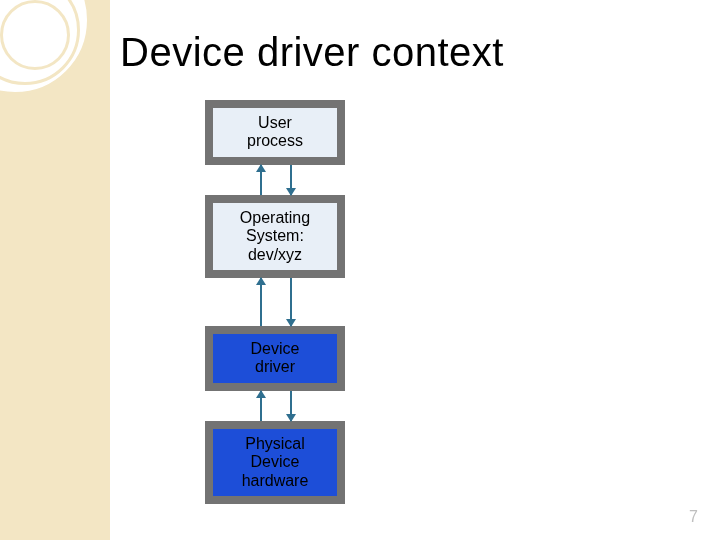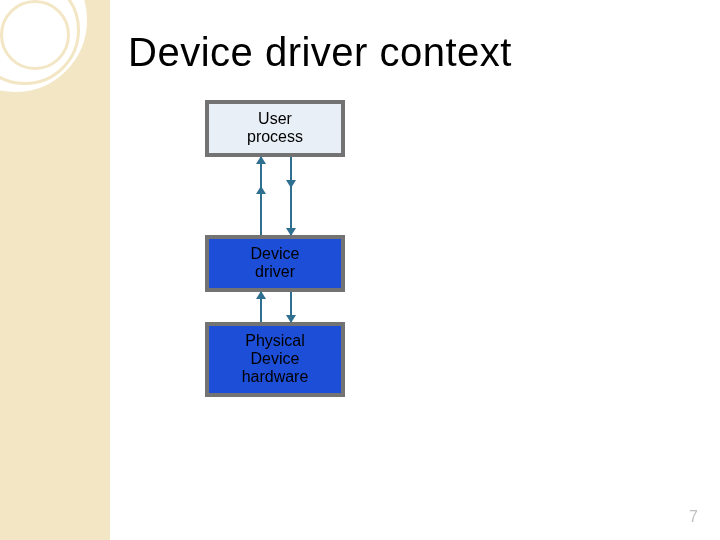--- a/index.html
+++ b/index.html
@@ -42,38 +42,38 @@
   }
   .c3 {
     width: 70px; height: 70px;
     left: 0px; top: 0px;
     border: 3px solid #f3e6c4;
     background: #ffffff;
   }
 
   .title {
     position: absolute;
-    left: 128px;
+    left: 120px;
     top: 30px;
     font-size: 40px;
     color: #000;
     letter-spacing: 0.5px;
   }
 
   .diagram {
     position: absolute;
     left: 205px;   
     top: 100px;
     width: 190px;
   }
 
   .box {
     box-sizing: border-box;
     width: 140px;
-    border: 4px solid #737373;
+    border: 8px solid #737373;
     text-align: center;
     font-size: 16px;
     line-height: 1.15;
     padding: 6px 4px;
     color: #000;
     margin-left: 0;
   }
   .box-light { background: #e8eff7; }
   .box-dark  { background: #1d4ed8; }
 
@@ -140,20 +140,23 @@
     <div class="arrow-pair">
       <div class="arrow up" style="top:0;height:30px">
           <div class="head"></div>
         </div>
       <div class="arrow down" style="top:0;height:30px">
           <div class="head"></div>
         </div>
     </div>
   </div>
 
+  <div class="box box-light">
+    <span>Operating<br>System:<br>dev/xyz</span>
+  </div>
 
   <div class="gap" style="height:48px">
     <div class="arrow-pair">
       <div class="arrow up" style="top:0;height:48px">
           <div class="head"></div>
         </div>
       <div class="arrow down" style="top:0;height:48px">
           <div class="head"></div>
         </div>
     </div>

